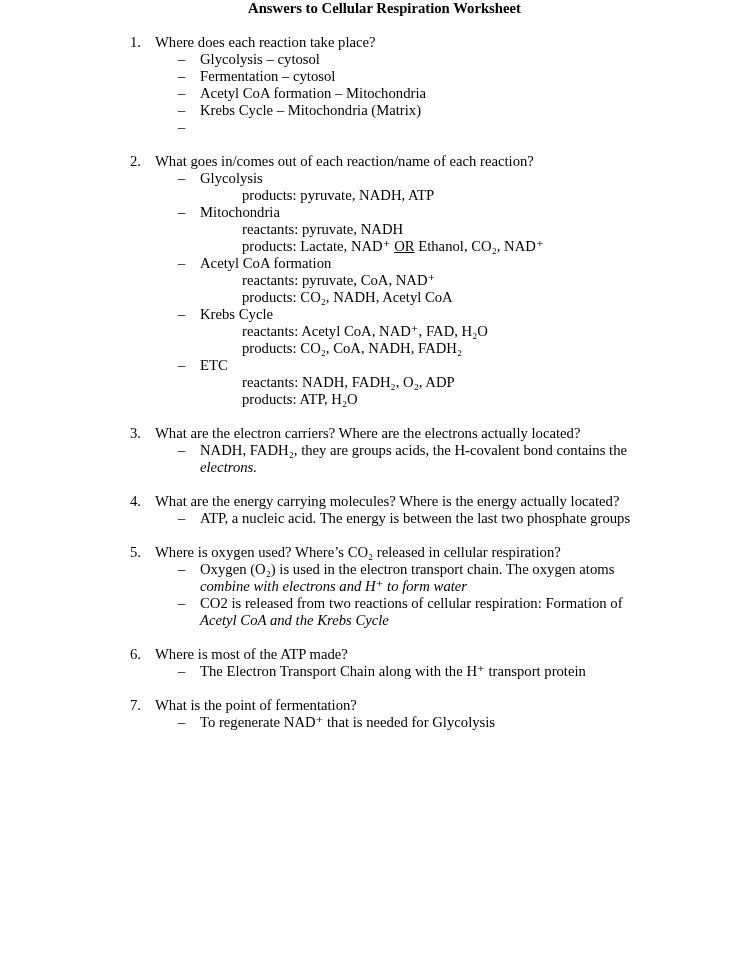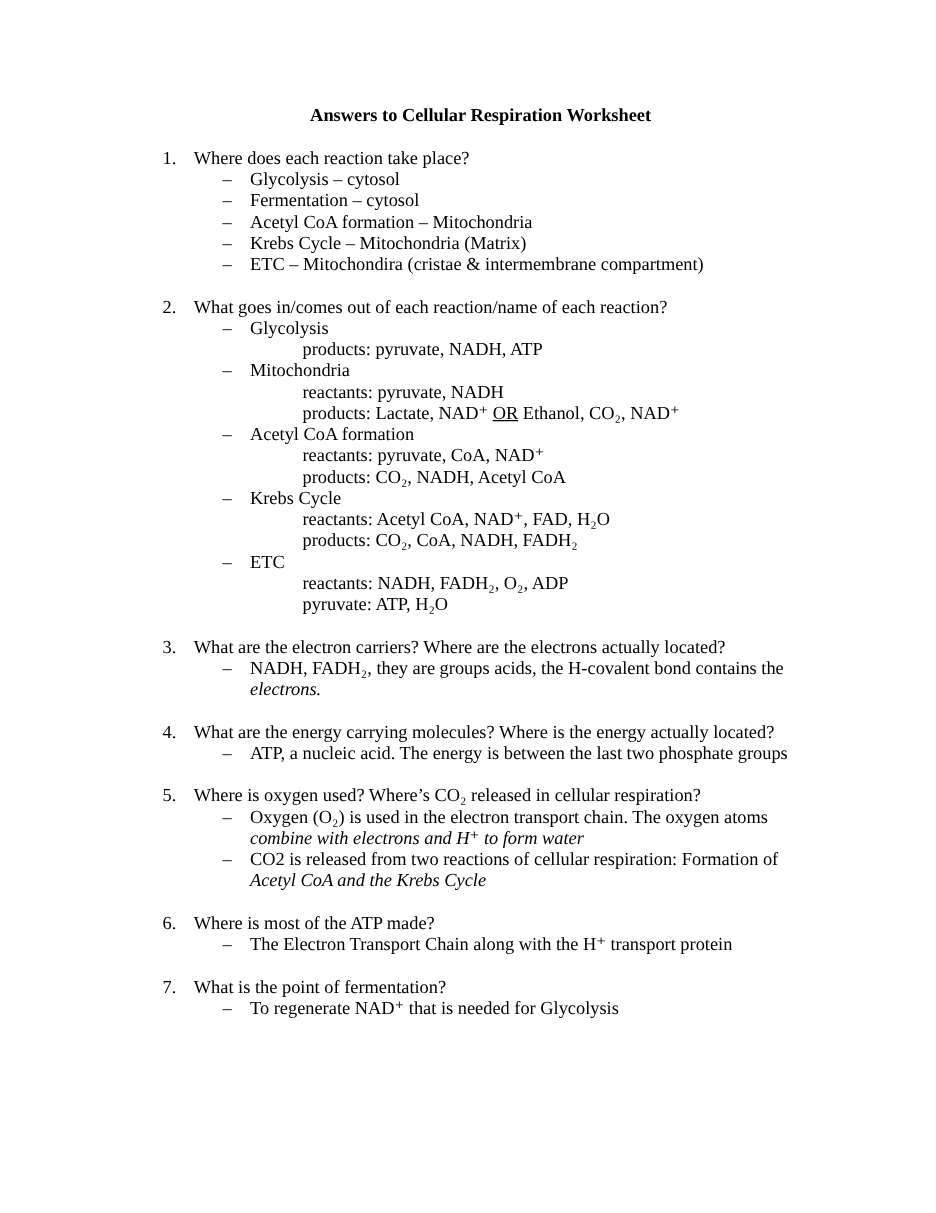--- a/index.html
+++ b/index.html
@@ -5,21 +5,20 @@
   html, body { margin: 0; padding: 0; background: #ffffff; }
   .page {
     position: relative;
     width: 749px;
     height: 970px;
     background: #ffffff;
     color: #000000;
     font-family: "Liberation Serif", "DejaVu Serif", serif;
     font-size: 14.7px;
     line-height: 17px;
-    padding-top: 85px;
     box-sizing: border-box;
     overflow: hidden;
   }
   .title {
     font-weight: bold;
     text-align: center;
     position: relative;
     left: 10px;
     white-space: pre;
   }
@@ -57,21 +56,20 @@
     <div class="brow">
       <span class="bdash">–</span>
       <span class="btext">Acetyl CoA formation – Mitochondria</span>
     </div>
     <div class="brow">
       <span class="bdash">–</span>
       <span class="btext">Krebs Cycle – Mitochondria (Matrix)</span>
     </div>
     <div class="brow">
       <span class="bdash">–</span>
-      <span class="btext">ETC – Mitochondira (cristae &amp; intermembrane compartment)</span>
     </div>
   </div>
 
   <div class="q">
     <div class="qrow">
       <span class="qnum">2.</span>
       <span class="qtext">What goes in/comes out of each reaction/name of each reaction?</span>
     </div>
 
     <div class="brow">
@@ -99,21 +97,21 @@
       <span class="btext">Krebs Cycle</span>
     </div>
     <div class="srow">reactants: Acetyl CoA, NAD⁺, FAD, H₂O</div>
     <div class="srow">products: CO₂, CoA, NADH, FADH₂</div>
 
     <div class="brow">
       <span class="bdash">–</span>
       <span class="btext">ETC</span>
     </div>
     <div class="srow">reactants: NADH, FADH₂, O₂, ADP</div>
-    <div class="srow">pyruvate: ATP, H₂O</div>
+    <div class="srow">products: ATP, H₂O</div>
   </div>
 
   <div class="q">
     <div class="qrow">
       <span class="qnum">3.</span>
       <span class="qtext">What are the electron carriers? Where are the electrons actually located?</span>
     </div>
     <div class="brow">
       <span class="bdash">–</span>
       <span class="btext">NADH, FADH₂, they are groups acids, the H-covalent bond contains the</span>

